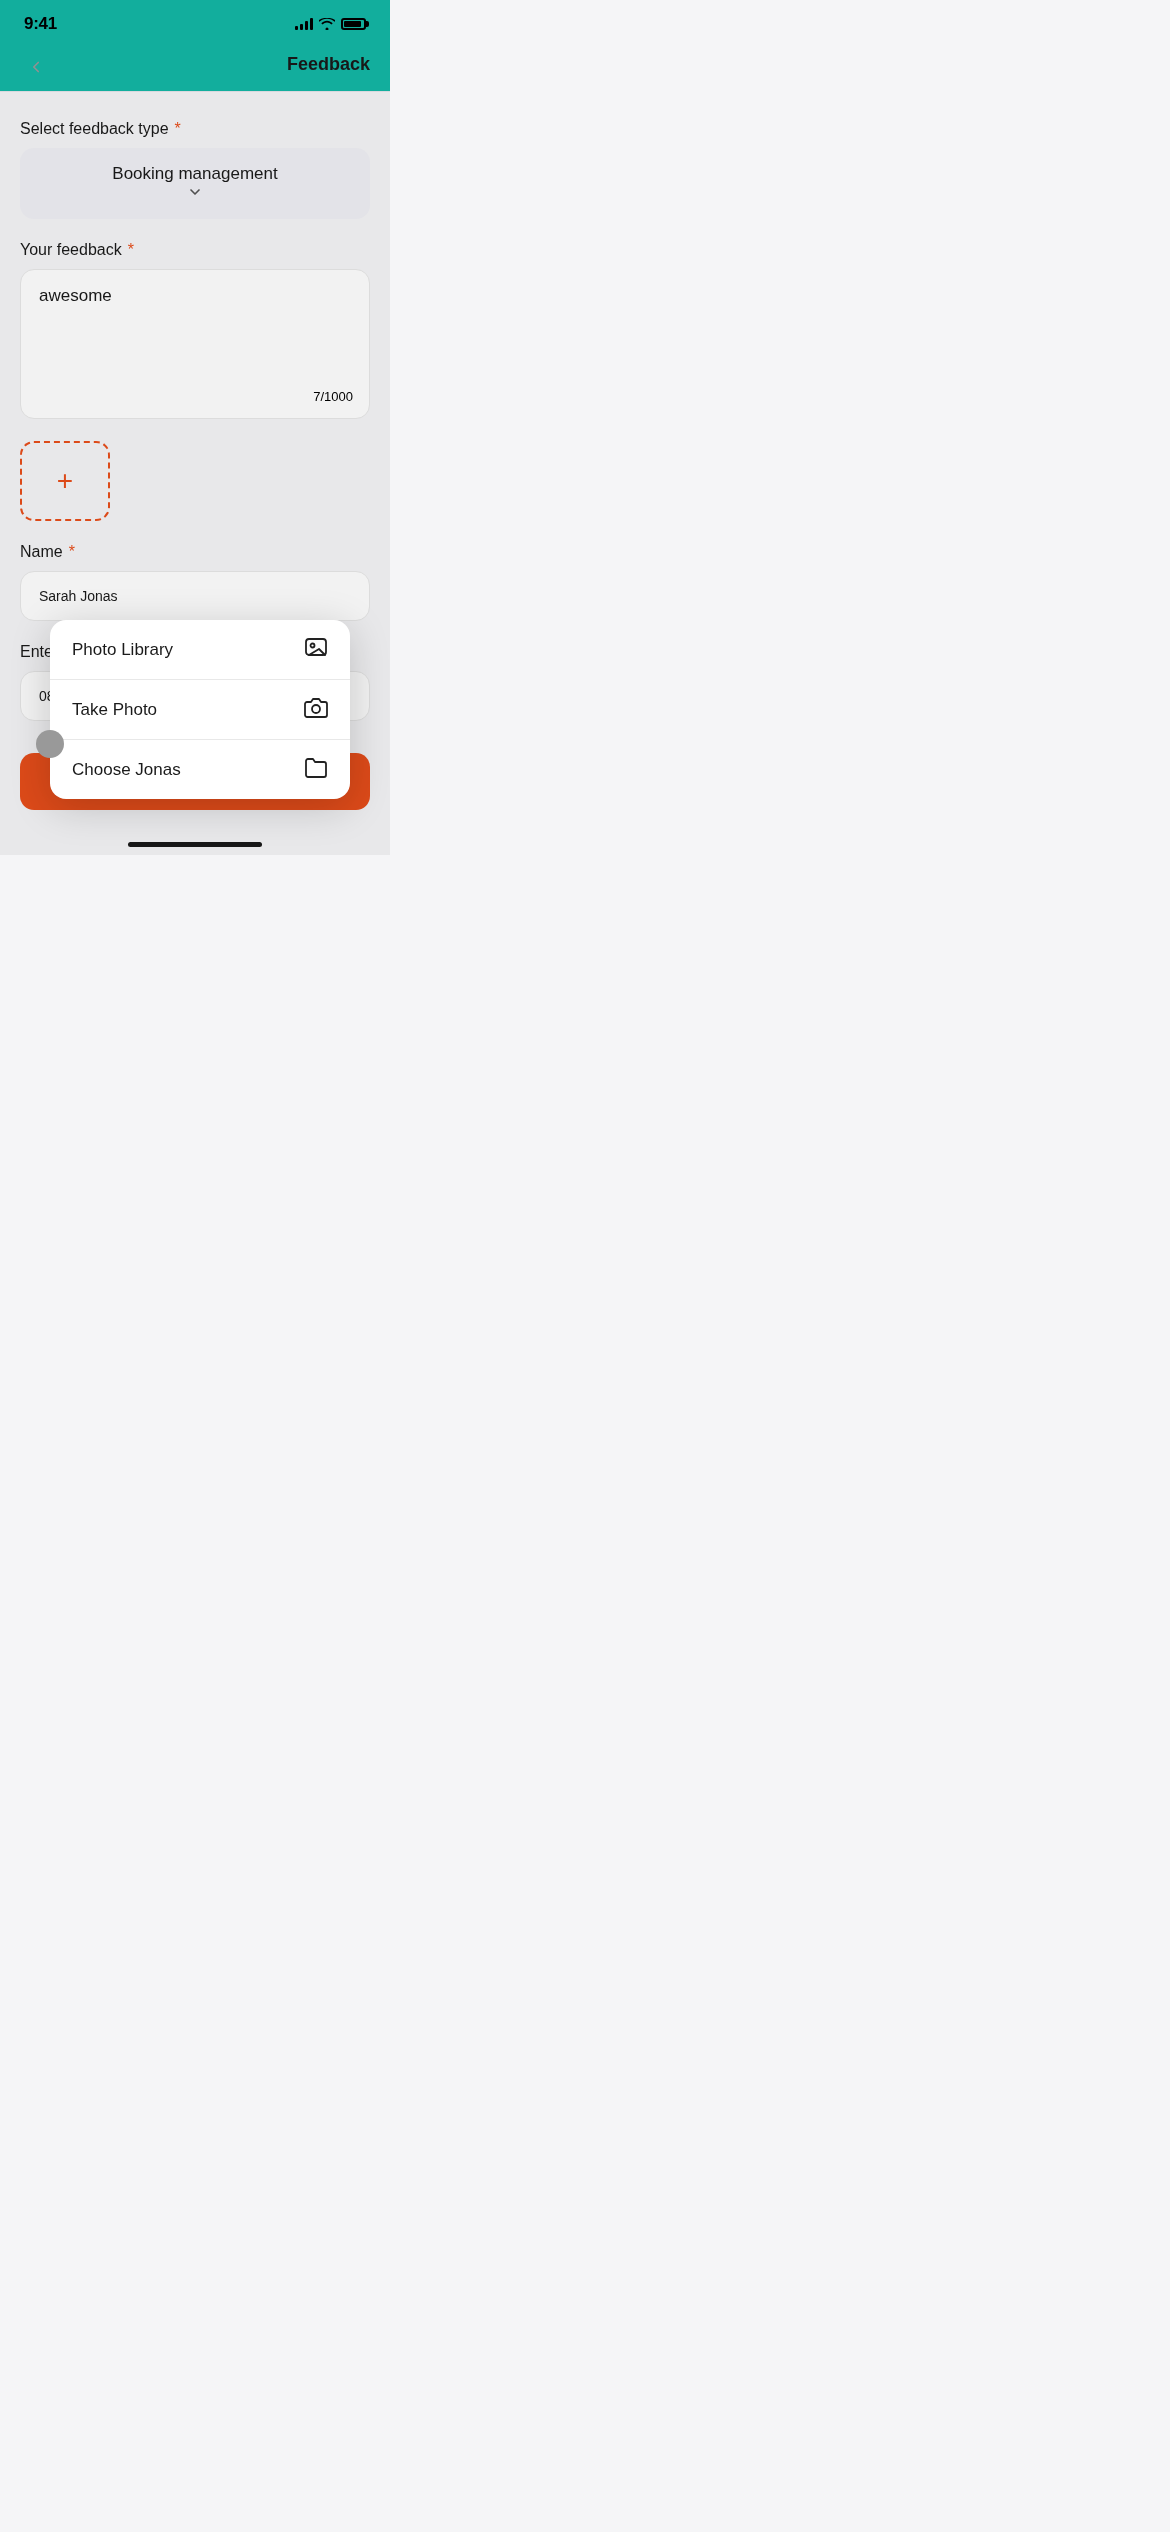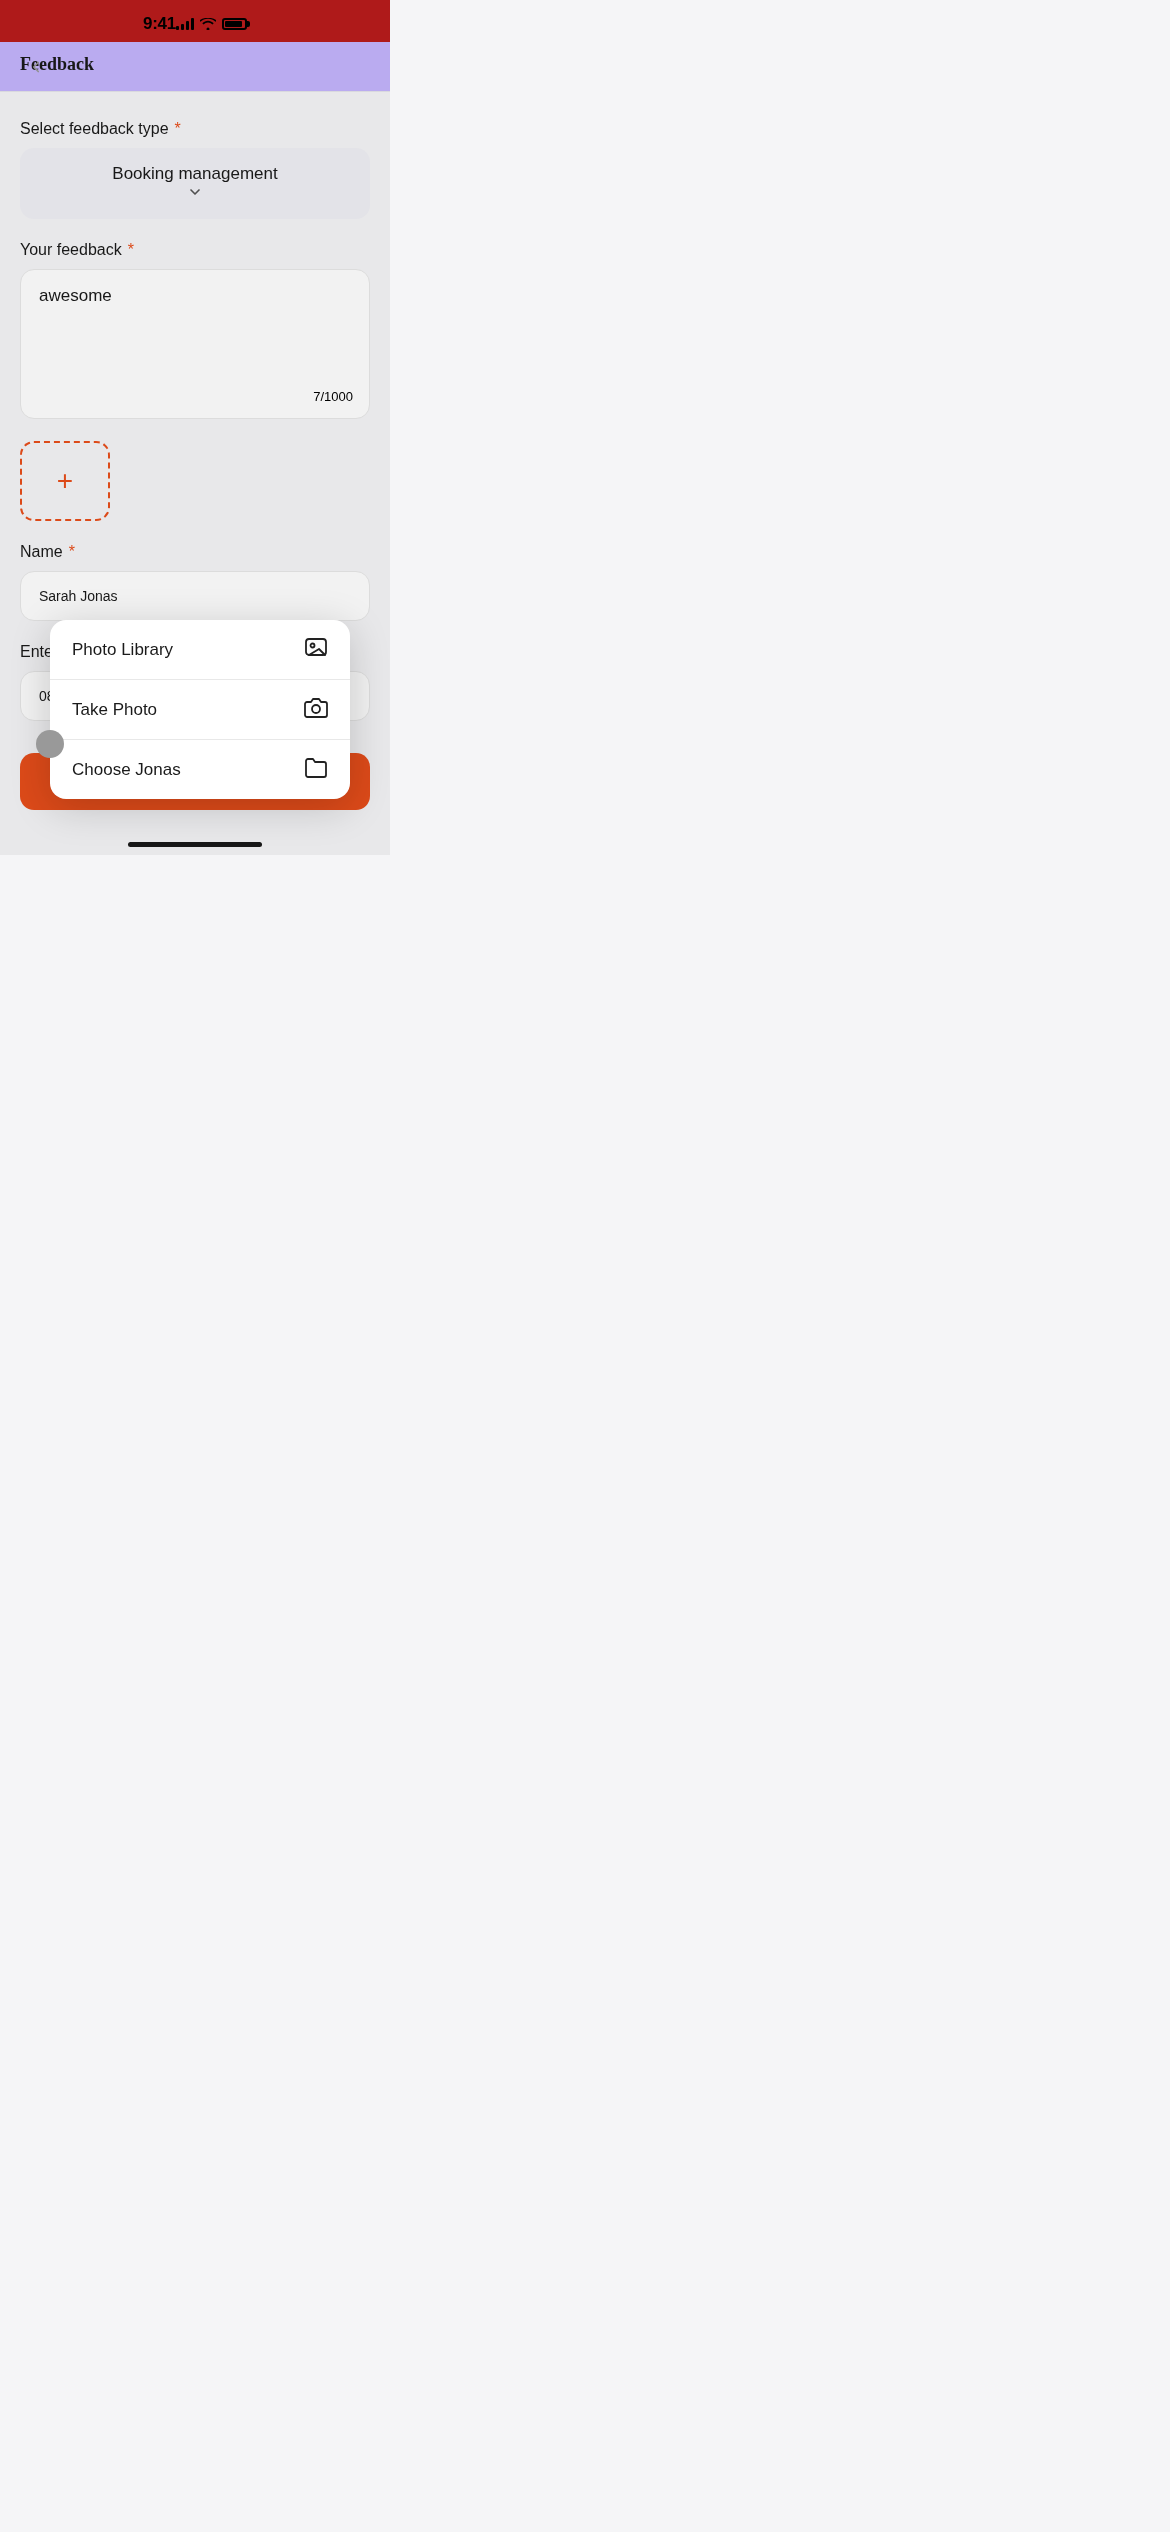--- a/index.html
+++ b/index.html
@@ -10,24 +10,24 @@
       font-family: -apple-system, BlinkMacSystemFont, 'Helvetica Neue', Arial, sans-serif;
       width: 390px;
       min-height: 844px;
       position: relative;
       overflow-x: hidden;
     }
 
     
     .status-bar {
       display: flex;
-      justify-content: center;
-      align-items: center;
-      padding: 14px 32px 8px;
-      background: #b91c1c;
+      justify-content: space-between;
+      align-items: center;
+      padding: 14px 24px 8px;
+      background: #14b8a6;
     }
 
     .status-time {
       font-size: 17px;
       font-weight: 600;
       color: #000;
       letter-spacing: -0.3px;
     }
 
     .status-icons {
@@ -79,28 +79,27 @@
 
     .battery-fill {
       background: #000;
       height: 100%;
       width: 90%;
       border-radius: 1px;
     }
 
     
     .nav-header {
-      background: #c4b5fd;
-      display: flex;
-      align-items: center;
-      justify-content: flex-start;
+      background: #14b8a6;
+      display: flex;
+      align-items: center;
+      justify-content: flex-end;
       padding: 12px 20px 16px;
       position: relative;
       border-bottom: 1px solid #e5e5ea;
-      font-family: Liberation Serif, serif;
     }
 
     .nav-back {
       position: absolute;
       left: 20px;
       top: 50%;
       transform: translateY(-50%);
       width: 32px;
       height: 32px;
       display: flex;

